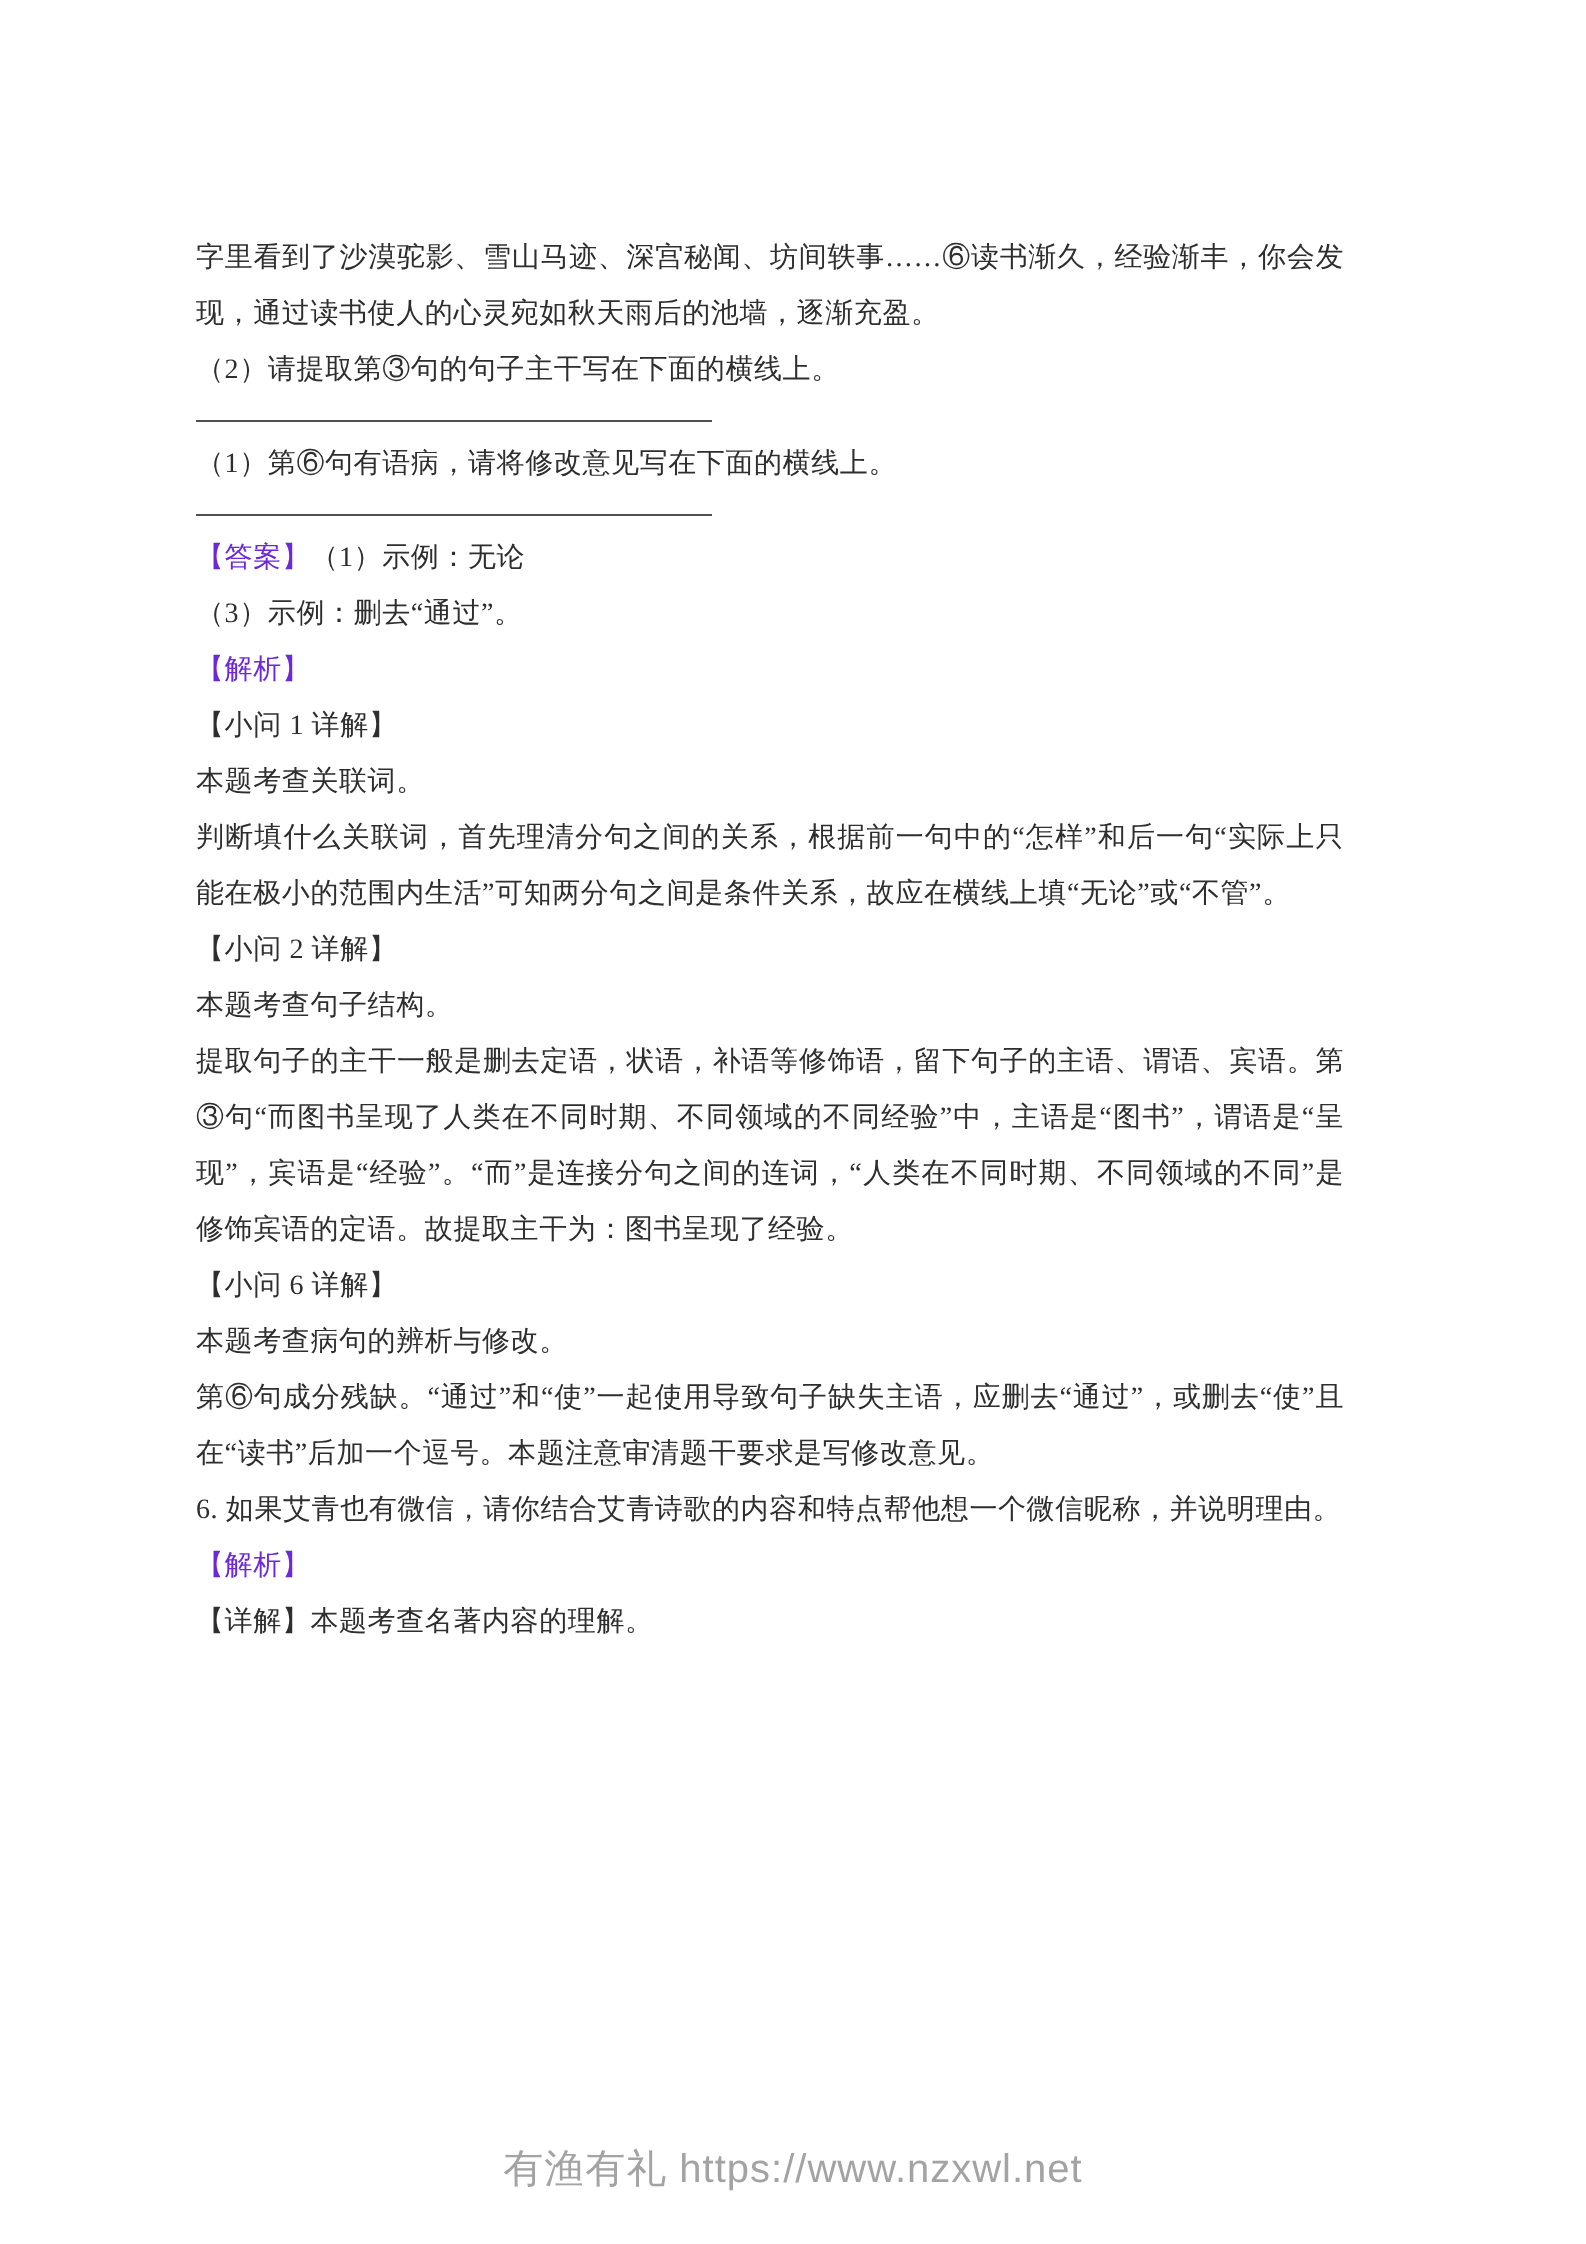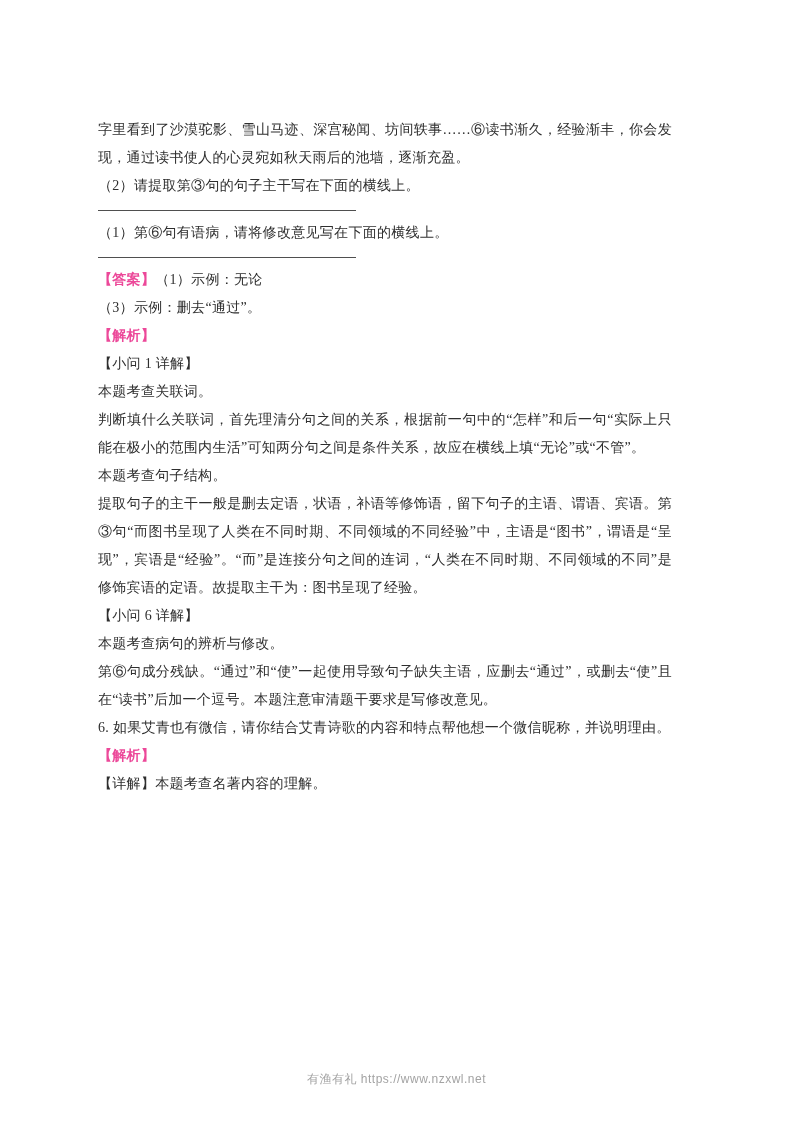--- a/index.html
+++ b/index.html
@@ -23,56 +23,56 @@
     font-size: 14px;
     letter-spacing: 0.3px;
     margin-top: 36px;
   }
   .page p {
     margin: 0;
     line-height: 28px;
     text-align: justify;
   }
   .accent {
-    color: #ec4899;
-    font-weight: bold;
+    color: #6d28d9;
   }
   .rule {
     width: 258px;
     height: 0;
     border-top: 1px solid #4f4f4f;
     margin: 10px 0 8px 0;
   }
   .footer {
     position: absolute;
     left: 0;
     right: 0;
     top: 1071px;
     text-align: center;
     color: #a3a3a3;
-    font-size: 12px;
+    font-size: 20px;
     letter-spacing: 0.5px;
     font-family: "Liberation Sans", "DejaVu Sans", sans-serif;
   }
 </style>
 </head>
 <body>
 
 <div class="page">
     <p><span>字里看到了沙漠驼影、雪山马迹、深宫秘闻、坊间轶事……⑥读书渐久，经验渐丰，你会发现，通过读书使人的心灵宛如秋天雨后的池墙，逐渐充盈。</span></p>
     <p><span>（2）请提取第③句的句子主干写在下面的横线上。</span></p>
     <div class="rule"></div>
     <p><span>（1）第⑥句有语病，请将修改意见写在下面的横线上。</span></p>
     <div class="rule"></div>
     <p><span class="accent">【答案】</span><span>（1）示例：无论</span></p>
     <p><span>（3）示例：删去“通过”。</span></p>
     <p><span class="accent">【解析】</span></p>
     <p><span>【小问 1 详解】</span></p>
     <p><span>本题考查关联词。</span></p>
     <p><span>判断填什么关联词，首先理清分句之间的关系，根据前一句中的“怎样”和后一句“实际上只能在极小的范围内生活”可知两分句之间是条件关系，故应在横线上填“无论”或“不管”。</span></p>
+    <p><span>【小问 2 详解】</span></p>
     <p><span>本题考查句子结构。</span></p>
     <p><span>提取句子的主干一般是删去定语，状语，补语等修饰语，留下句子的主语、谓语、宾语。第③句“而图书呈现了人类在不同时期、不同领域的不同经验”中，主语是“图书”，谓语是“呈现”，宾语是“经验”。“而”是连接分句之间的连词，“人类在不同时期、不同领域的不同”是修饰宾语的定语。故提取主干为：图书呈现了经验。</span></p>
     <p><span>【小问 6 详解】</span></p>
     <p><span>本题考查病句的辨析与修改。</span></p>
     <p><span>第⑥句成分残缺。“通过”和“使”一起使用导致句子缺失主语，应删去“通过”，或删去“使”且在“读书”后加一个逗号。本题注意审清题干要求是写修改意见。</span></p>
     <p><span>6. 如果艾青也有微信，请你结合艾青诗歌的内容和特点帮他想一个微信昵称，并说明理由。</span></p>
     <p><span class="accent">【解析】</span></p>
     <p><span>【详解】本题考查名著内容的理解。</span></p>
   </div>
 

